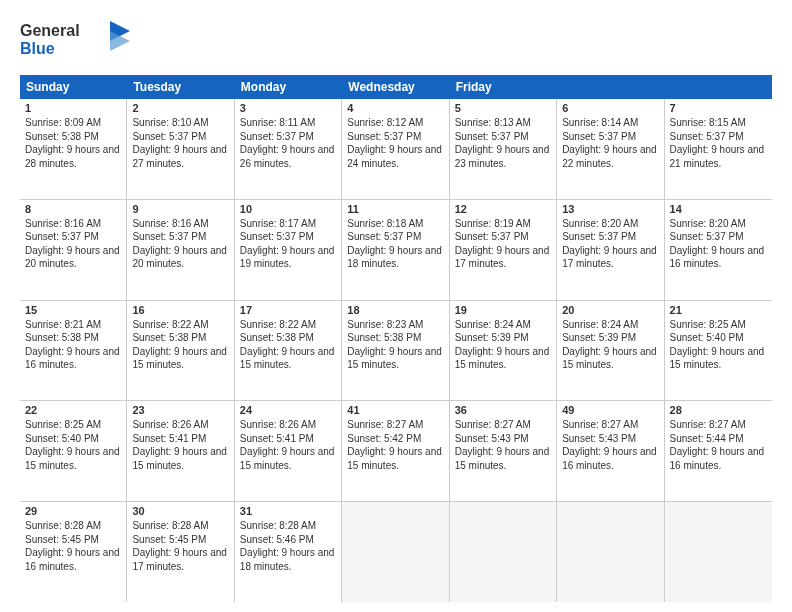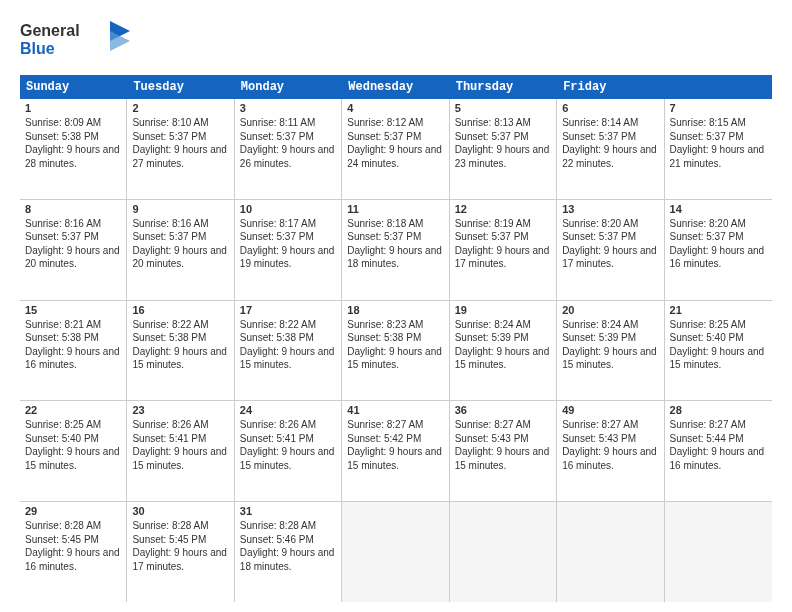--- a/index.html
+++ b/index.html
@@ -41,21 +41,20 @@
     }
     .calendar {
       flex: 1;
       display: flex;
       flex-direction: column;
     }
     .cal-header-row {
       display: grid;
       grid-template-columns: repeat(7, 1fr);
       background: #1565c0;
-      font-family: Liberation Mono, monospace;
     }
     .cal-header-cell {
       color: #fff;
       font-size: 12px;
       font-weight: bold;
       padding: 5px 6px;
       text-align: left;
     }
     .cal-body {
       display: flex;
@@ -119,21 +118,20 @@
       <div class="subtitle"></div>
     </div>
   </div>
 
   <div class="calendar">
     <div class="cal-header-row">
     <div class="cal-header-cell">Sunday</div>
         <div class="cal-header-cell">Tuesday</div>
         <div class="cal-header-cell">Monday</div>
         <div class="cal-header-cell">Wednesday</div>
-        <div class="cal-header-cell">Thursday</div>
         <div class="cal-header-cell">Friday</div>
       </div>
     <div class="cal-body">
     <div class="cal-row">
           <div class="cal-cell">
             <span class="day-num">1</span>
             <div class="info">Sunrise: 8:09 AM<br>Sunset: 5:38 PM<br>Daylight: 9 hours and 28 minutes.</div>
           </div>
           <div class="cal-cell">
             <span class="day-num">2</span>

